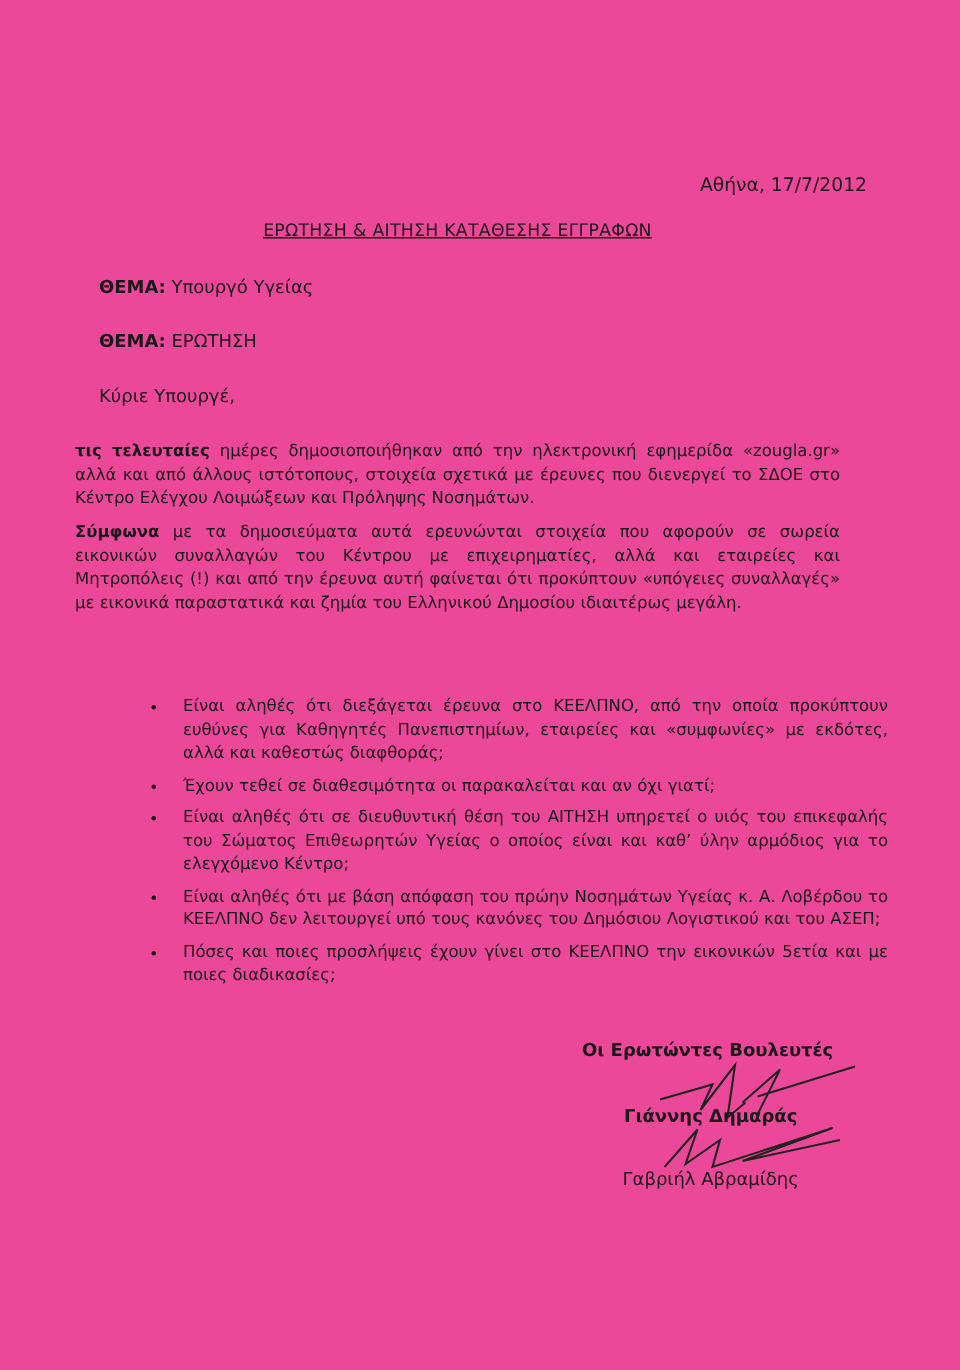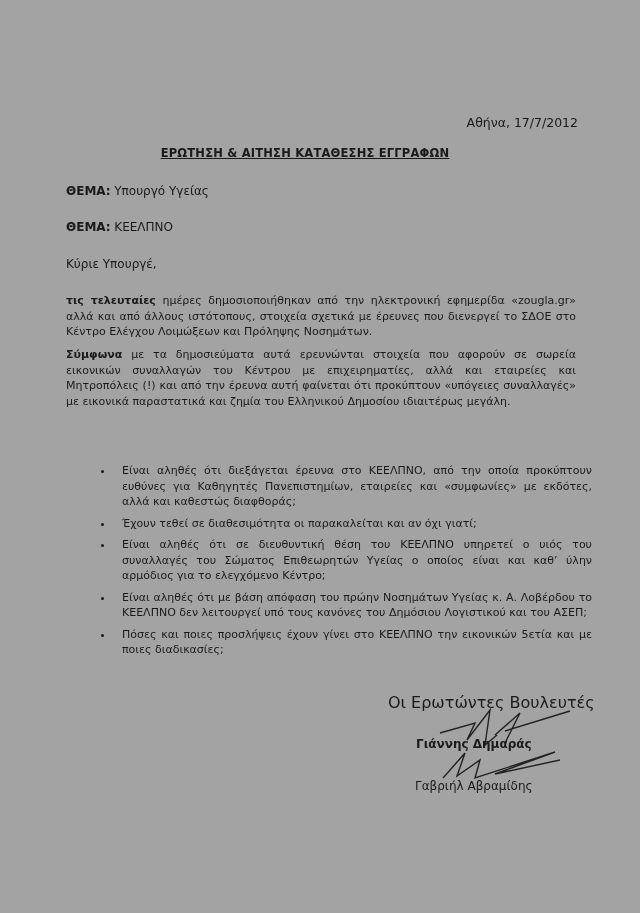--- a/index.html
+++ b/index.html
@@ -1,66 +1,66 @@
 <!DOCTYPE html>
 <html><head>
 <meta charset="utf-8">
 <style>
   html, body { margin:0; padding:0; background:#ffffff; }
   body { width:640px; height:913px; position:relative; overflow:hidden;
          font-family:"DejaVu Sans", sans-serif; color:#1a1a1a; }
-  .page { position:absolute; left:0; top:0; width:640px; height:913px; background:#a3a3a3; }
+  .page { position:absolute; left:0; top:0; width:640px; height:913px; background:#ec4899; }
   .abs { position:absolute; }
   .date { top:115px; right:62px; font-size:12.5px; }
-  .title { top:146px; left:0; width:610px; text-align:center; font-size:11.5px; font-weight:bold; text-decoration:underline; letter-spacing:0.2px; }
+  .title { top:146px; left:0; width:610px; text-align:center; font-size:11.5px; font-weight:normal; text-decoration:underline; letter-spacing:0.2px; }
   .line { left:66px; font-size:12px; }
   .line b { font-weight:bold; }
-  .para { left:66px; width:510px; font-size:11px; line-height:15.5px; text-align:justify; }
+  .para { left:50px; width:510px; font-size:11px; line-height:15.5px; text-align:justify; }
   .para .lead { font-weight:bold; }
   ul.bullets { position:absolute; left:100px; top:463px; width:478px; margin:0; padding:0 0 0 14px; font-size:11px; line-height:15.5px; text-align:justify; }
   ul.bullets li { margin-bottom:6px; padding-left:8px; }
-  .sig-head { top:693px; left:388px; font-size:16px; font-weight:normal; }
+  .sig-head { top:693px; left:388px; font-size:12px; font-weight:bold; }
   .sig-name1 { top:737px; left:416px; font-size:12px; font-weight:bold; }
   .sig-name2 { top:779px; left:415px; font-size:12px; font-weight:normal; }
   svg.sig { position:absolute; }
 </style>
 </head>
 <body>
 
 <div class="page">
 
   <div class="abs date">Αθήνα, 17/7/2012</div>
 
   <div class="abs title">ΕΡΩΤΗΣΗ &amp;  ΑΙΤΗΣΗ ΚΑΤΑΘΕΣΗΣ ΕΓΓΡΑΦΩΝ</div>
 
   <div class="abs line" style="top:184px;">
     <b>ΘΕΜΑ:</b>
     <span>Υπουργό Υγείας</span>
   </div>
 
   <div class="abs line" style="top:220px;">
     <b>ΘΕΜΑ:</b>
-    <span>ΚΕΕΛΠΝΟ</span>
+    <span>ΕΡΩΤΗΣΗ</span>
   </div>
 
   <div class="abs line" style="top:257px;text-align:center;">Κύριε Υπουργέ,</div>
 
   <div class="abs para" style="top:293px;">
     <span class="lead">τις τελευταίες</span><span> ημέρες δημοσιοποιήθηκαν από την ηλεκτρονική εφημερίδα «zougla.gr» αλλά και από άλλους ιστότοπους, στοιχεία σχετικά με έρευνες που διενεργεί το ΣΔΟΕ στο Κέντρο Ελέγχου Λοιμώξεων και Πρόληψης Νοσημάτων.</span>
   </div>
 
   <div class="abs para" style="top:347px;">
     <span class="lead">Σύμφωνα</span><span> με τα δημοσιεύματα αυτά ερευνώνται στοιχεία που αφορούν σε σωρεία εικονικών συναλλαγών του Κέντρου με επιχειρηματίες, αλλά και εταιρείες και Μητροπόλεις (!) και από την έρευνα αυτή φαίνεται ότι προκύπτουν «υπόγειες συναλλαγές» με εικονικά παραστατικά και ζημία του Ελληνικού Δημοσίου ιδιαιτέρως μεγάλη.</span>
   </div>
 
 
   <ul class="bullets">
     <li>Είναι αληθές ότι διεξάγεται έρευνα στο ΚΕΕΛΠΝΟ, από την οποία προκύπτουν ευθύνες για Καθηγητές Πανεπιστημίων, εταιρείες και «συμφωνίες» με εκδότες, αλλά και καθεστώς διαφθοράς;</li>
     <li>Έχουν τεθεί σε διαθεσιμότητα οι παρακαλείται και αν όχι γιατί;</li>
-    <li>Είναι αληθές ότι σε διευθυντική θέση του ΚΕΕΛΠΝΟ υπηρετεί ο υιός του συναλλαγές του Σώματος Επιθεωρητών Υγείας ο οποίος είναι και καθ’ ύλην αρμόδιος για το ελεγχόμενο Κέντρο;</li>
+    <li>Είναι αληθές ότι σε διευθυντική θέση του ΑΙΤΗΣΗ υπηρετεί ο υιός του επικεφαλής του Σώματος Επιθεωρητών Υγείας ο οποίος είναι και καθ’ ύλην αρμόδιος για το ελεγχόμενο Κέντρο;</li>
     <li>Είναι αληθές ότι με βάση απόφαση του πρώην Νοσημάτων Υγείας κ. Α. Λοβέρδου το ΚΕΕΛΠΝΟ δεν λειτουργεί υπό τους κανόνες του Δημόσιου Λογιστικού και του ΑΣΕΠ;</li>
     <li>Πόσες και ποιες προσλήψεις έχουν γίνει στο ΚΕΕΛΠΝΟ την εικονικών 5ετία και με ποιες διαδικασίες;</li>
   </ul>
 
   <div class="abs sig-head">Οι Ερωτώντες Βουλευτές</div>
 
   <svg class="sig" style="left:435px;top:705px;" width="140" height="45" viewBox="0 0 140 45">
     <path d="M5 28 L40 18 L32 35 L55 5 L50 40 L62 30 M60 30 L85 8 L70 38 M70 26 L135 6" fill="none" stroke="#222" stroke-width="1.4"></path>
   </svg>
   <div class="abs sig-name1">Γιάννης Δημαράς</div>

